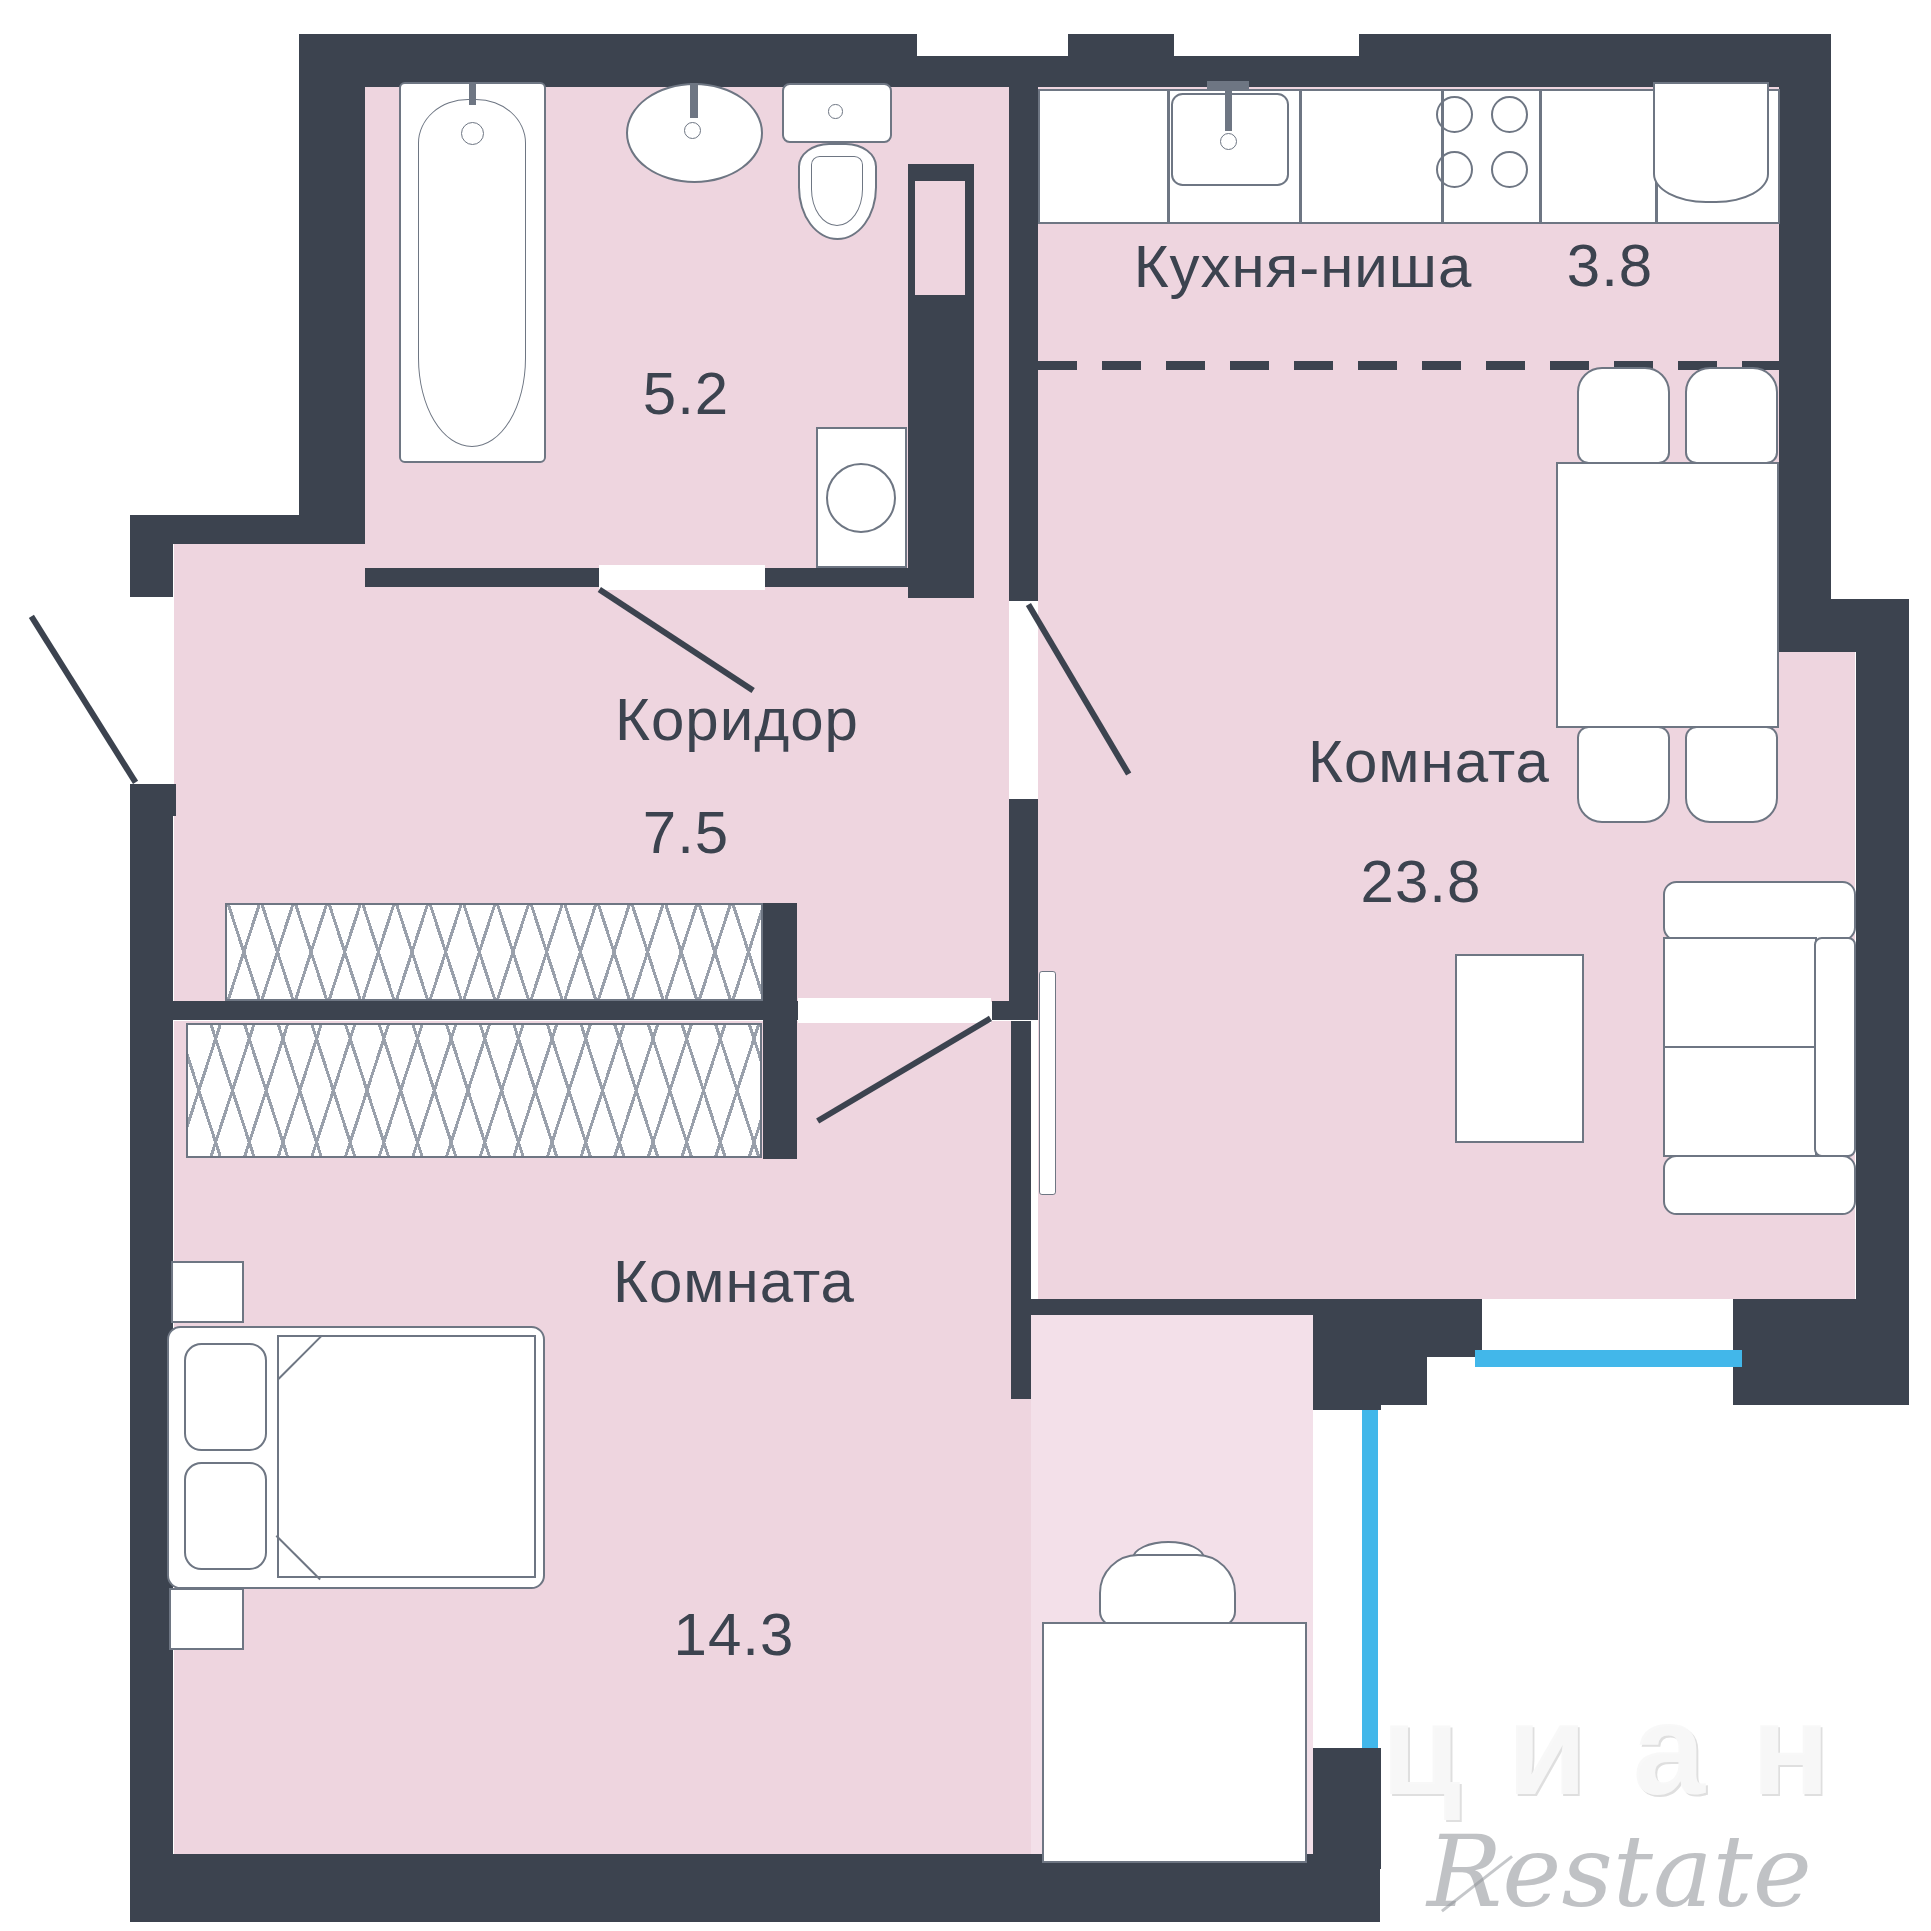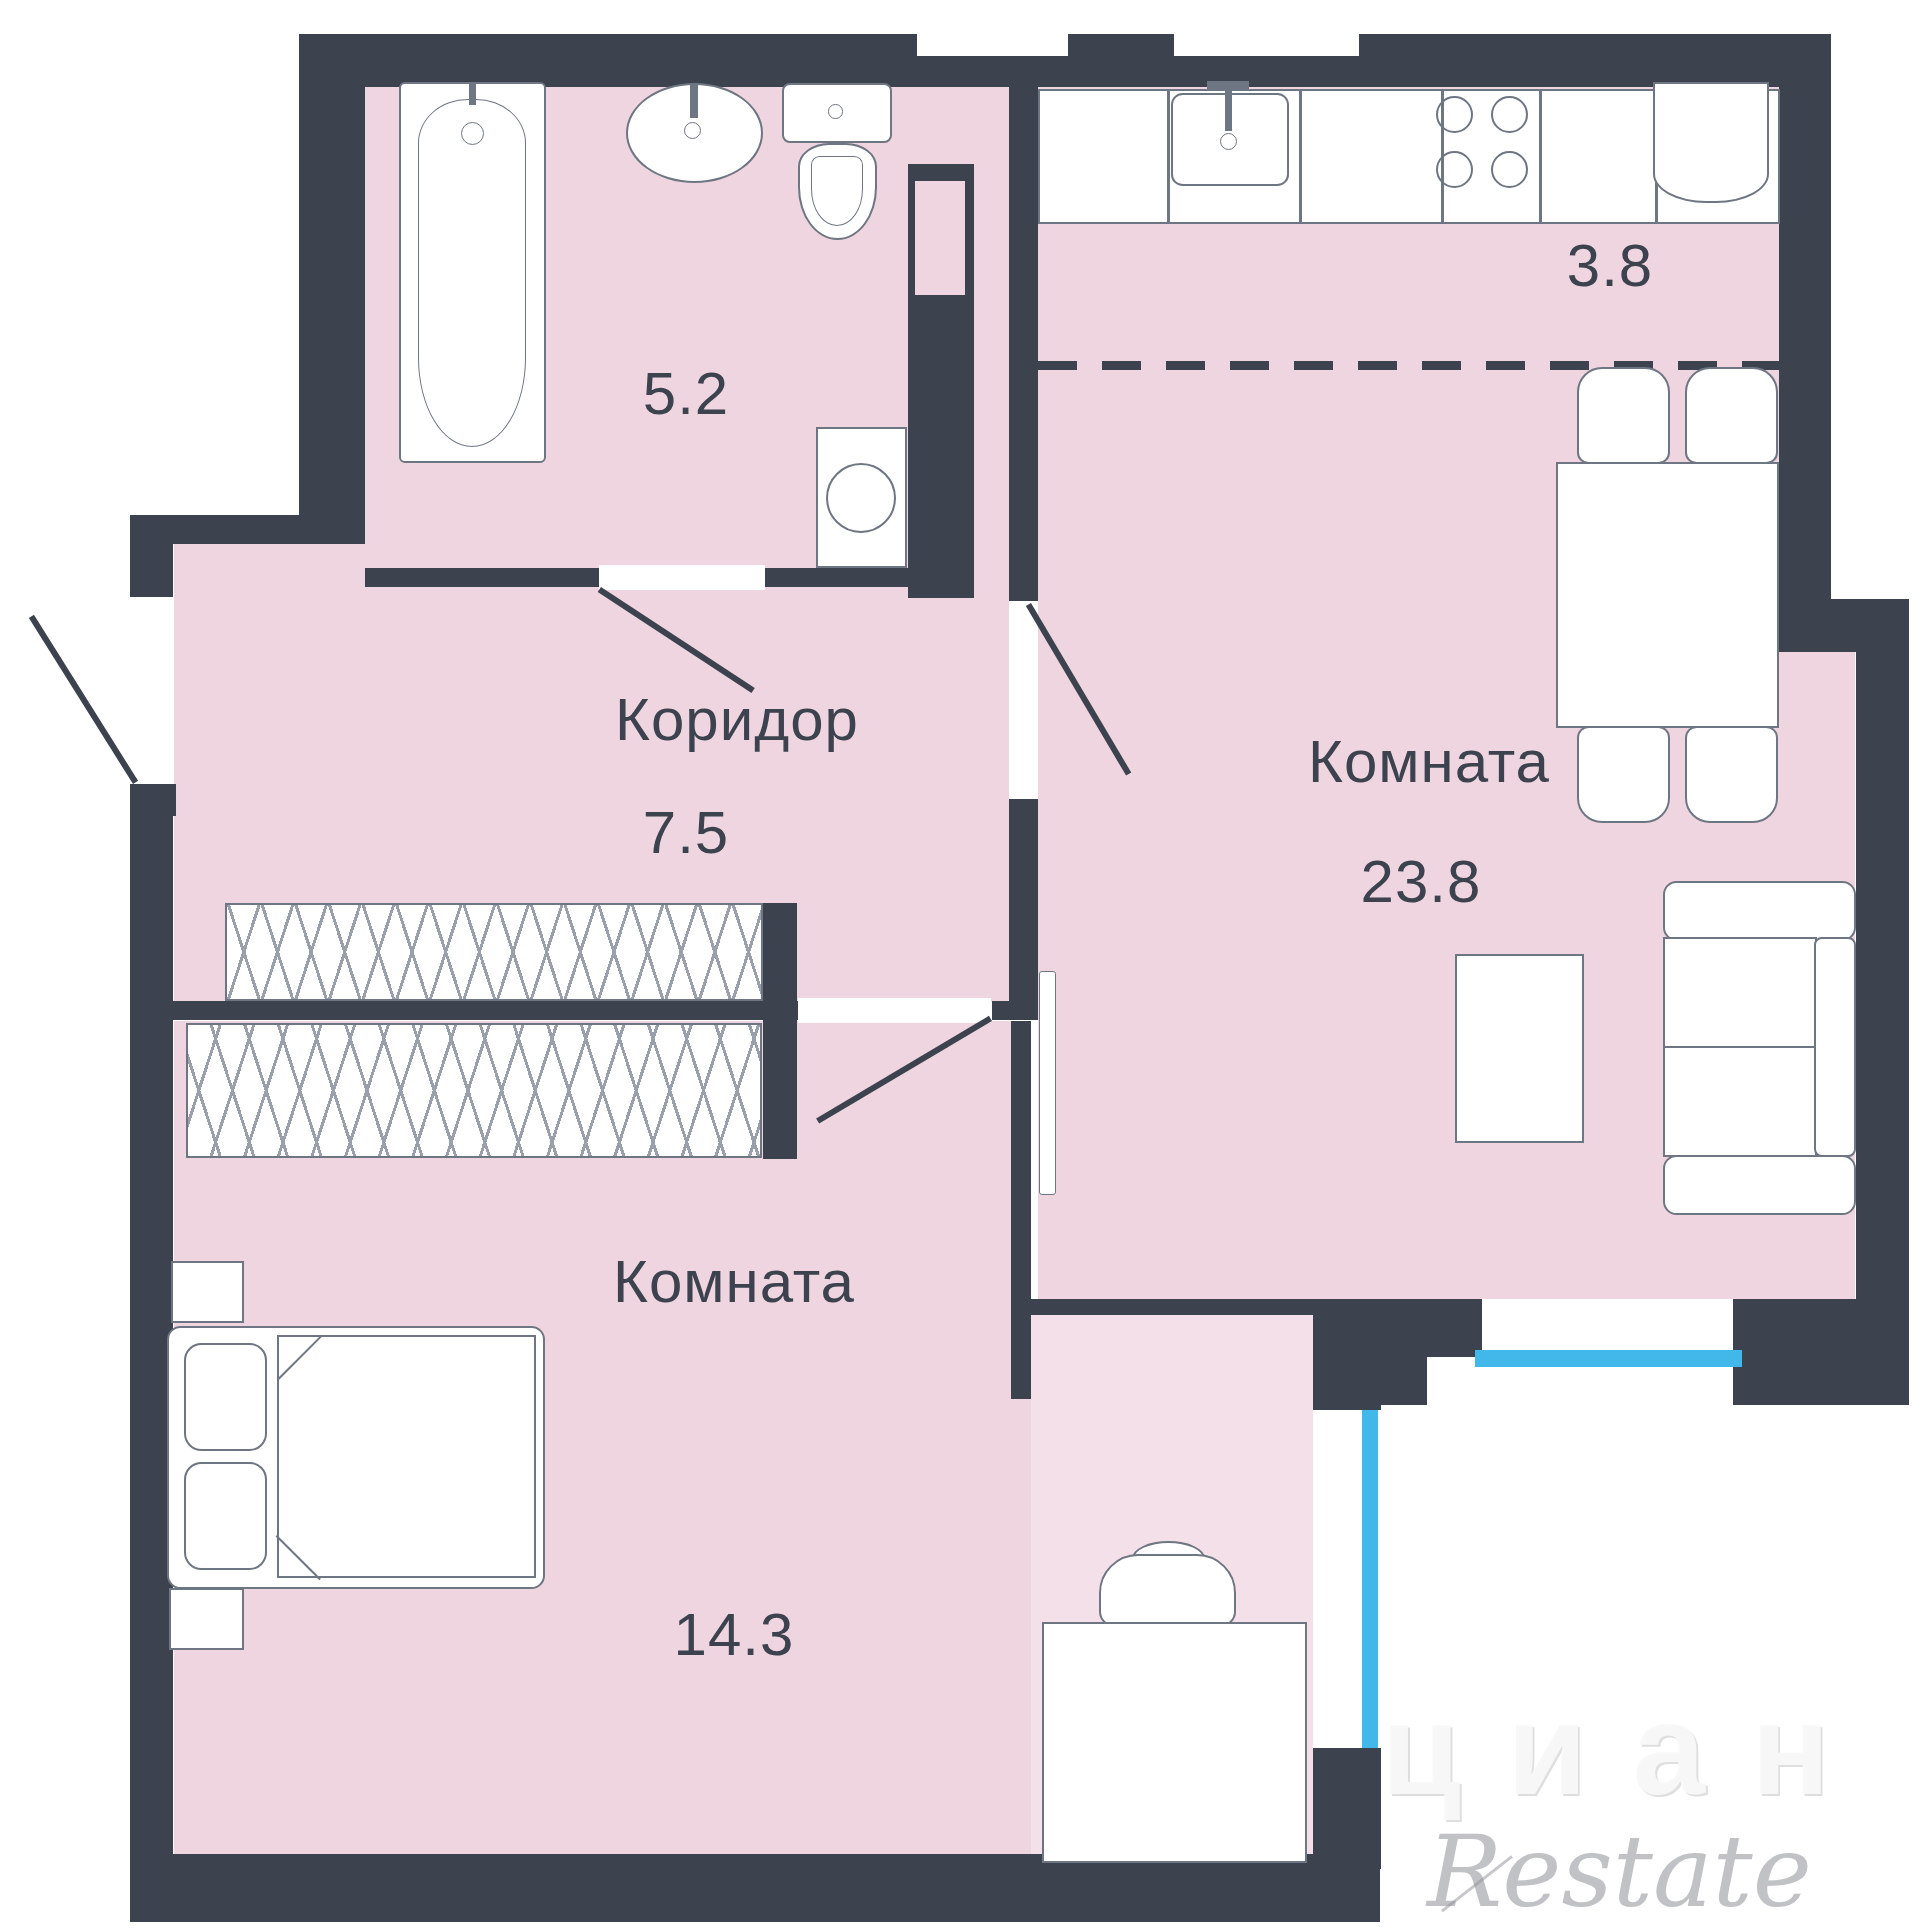--- a/index.html
+++ b/index.html
@@ -159,20 +159,21 @@
   <div class="thin" style="left:277px;top:1535px;width:62px;transform:rotate(45deg);"></div>
   <div class="fix" style="left:169px;top:1588px;width:75px;height:62px;"></div>
 
   <div class="fix" style="left:1132px;top:1541px;width:73px;height:35px;border-radius:50%;"></div>
   <div class="fix" style="left:1099px;top:1554px;width:137px;height:73px;border-radius:39px 39px 15.4px 15.4px;"></div>
   <div class="fix" style="left:1042px;top:1622px;width:265px;height:241px;"></div>
 
   <div class="lbl" style="left:686px;top:393px;">5.2</div>
   <div class="lbl" style="left:737px;top:719px;">Коридор</div>
   <div class="lbl" style="left:686px;top:832px;">7.5</div>
+  <div class="lbl" style="left:1303px;top:266px;">Кухня-ниша</div>
   <div class="lbl" style="left:1610px;top:265px;">3.8</div>
   <div class="lbl" style="left:1429px;top:761px;">Комната</div>
   <div class="lbl" style="left:1421px;top:881px;">23.8</div>
   <div class="lbl" style="left:734px;top:1281px;">Комната</div>
   <div class="lbl" style="left:734px;top:1634px;">14.3</div>
 
   <div class="wm-cian" style="left:1381px;top:1674px;">циан</div>
   <div class="wm-restate" style="left:1427px;top:1813px;">Restate</div>
   <div class="thin" style="left:1441px;top:1910px;width:89px;border-top:3.9px solid rgba(140,144,150,.5);transform:rotate(-38deg);"></div>
 

